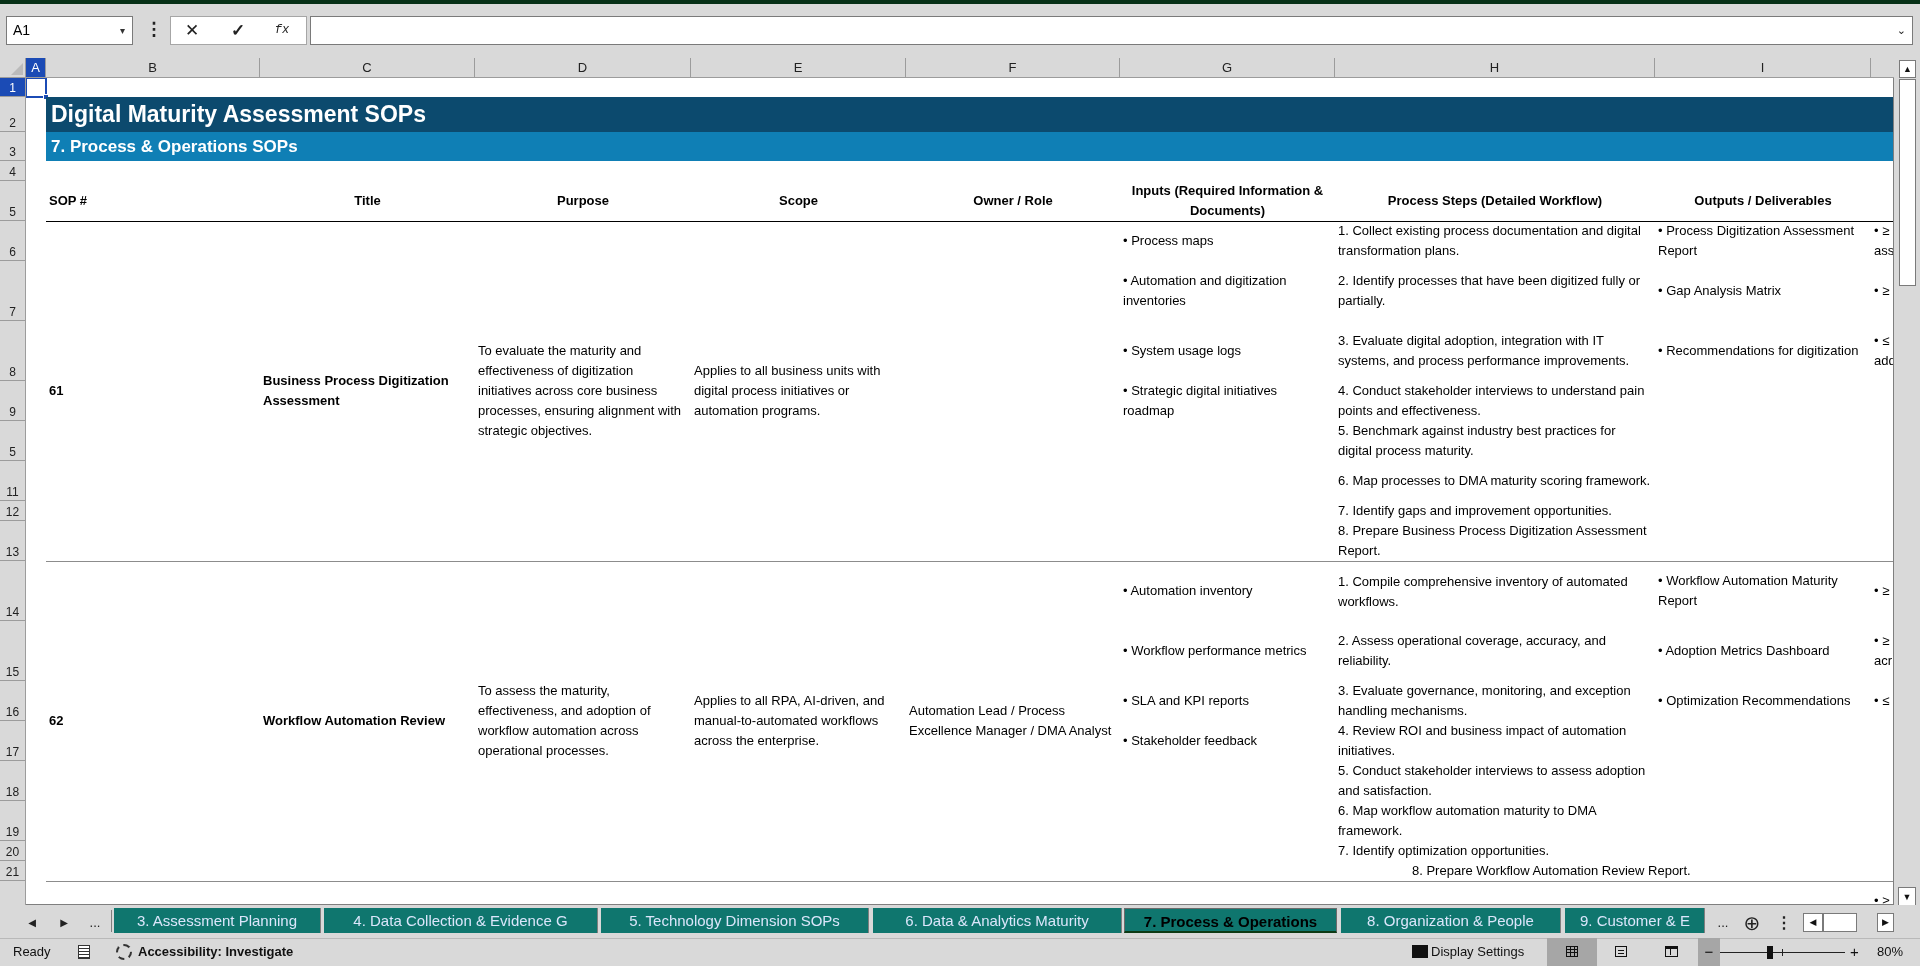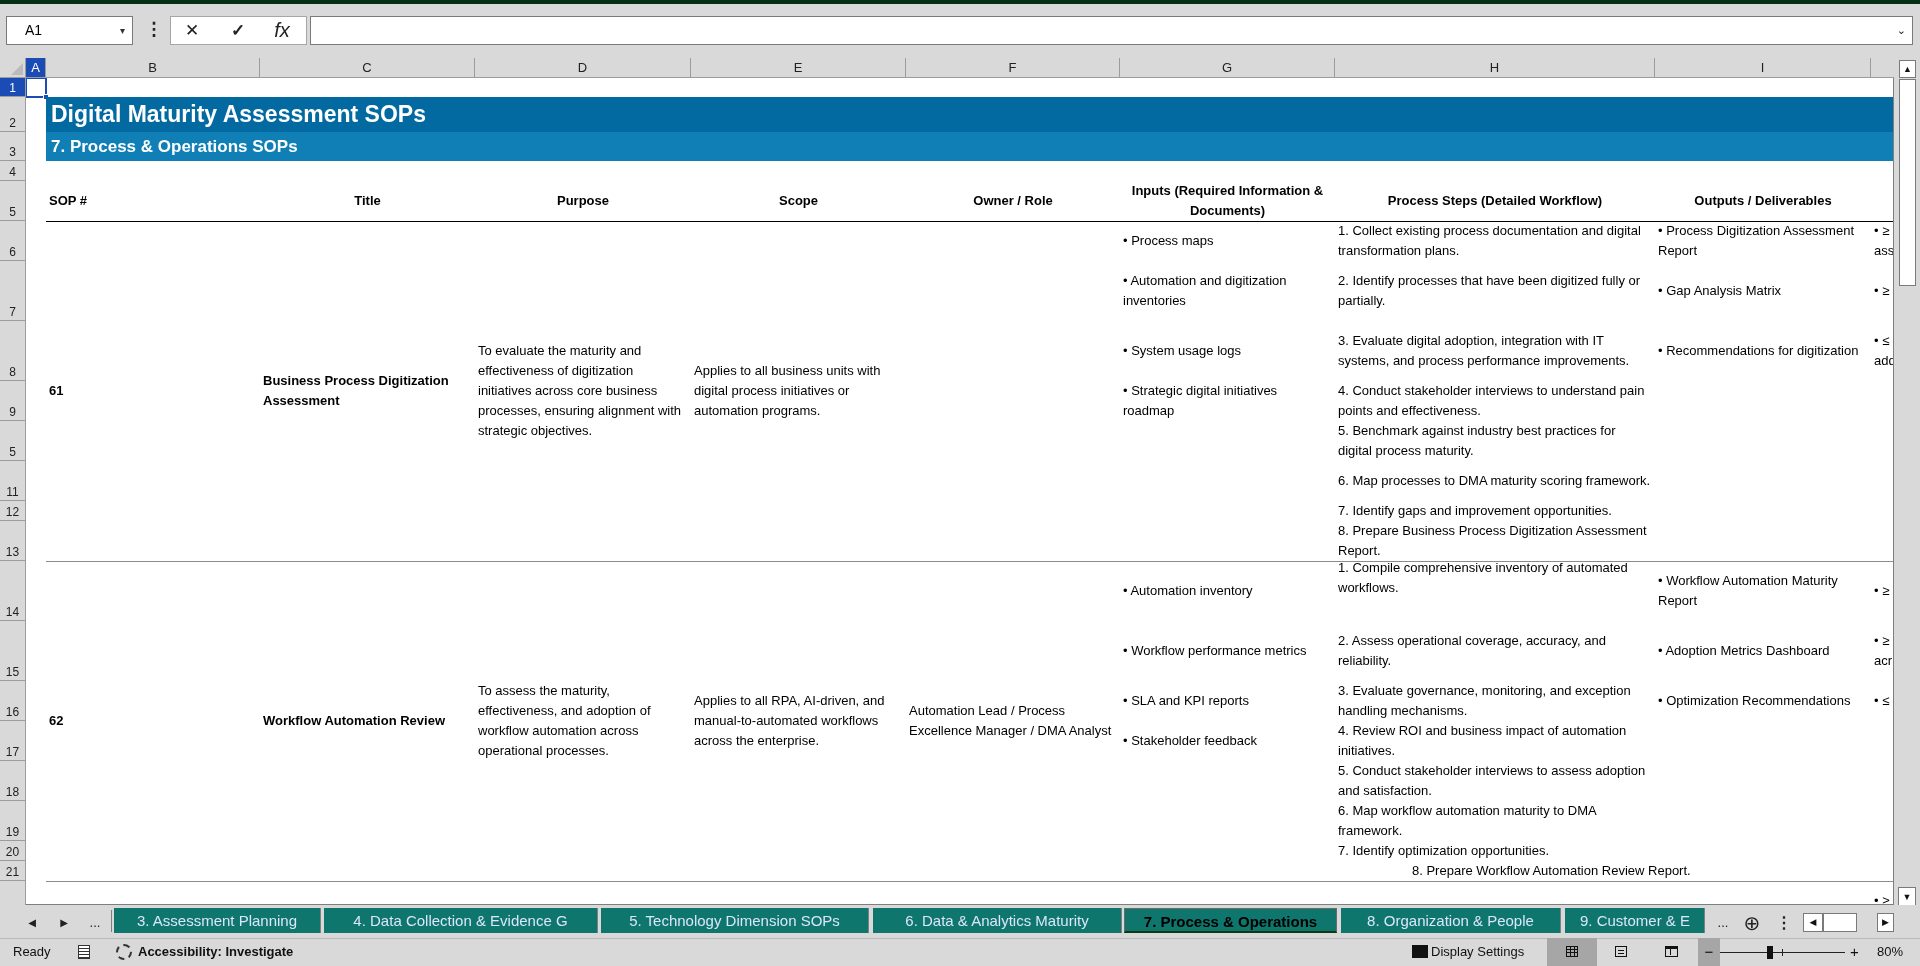--- a/index.html
+++ b/index.html
@@ -1,34 +1,34 @@
 <!DOCTYPE html>
 <html><head>
 <meta charset="utf-8">
 <style>
 *{box-sizing:border-box;margin:0;padding:0}
 body{width:1920px;height:966px;overflow:hidden;background:#d9d9d9;font-family:"Liberation Sans",sans-serif;position:relative;color:#000}
 .abs{position:absolute}
 .topstrip{left:0;top:0;width:1920px;height:4px;background:#063016}
-.namebox{left:6px;top:16px;width:127px;height:29px;background:#fff;border:1px solid #7a7a7a;font-size:14px;line-height:27px;padding-left:18px}
+.namebox{left:6px;top:16px;width:127px;height:29px;background:#fff;border:1px solid #7a7a7a;font-size:14px;line-height:27px;padding-left:6px}
 .namebox .dd{position:absolute;right:7px;top:0;font-size:10px;color:#333;line-height:27px}
 .vdots{left:145px;top:16px;width:12px;height:29px;font-size:18px;font-weight:bold;line-height:27px;text-align:center;color:#222}
 .fxgroup{left:170px;top:16px;width:137px;height:29px;background:#fff;border:1px solid #a6a6a6}
 .fxgroup span{position:absolute;top:0;line-height:27px;font-size:17px;color:#222;text-align:center;width:24px}
 .formula{left:310px;top:16px;width:1603px;height:29px;background:#fff;border:1px solid #7a7a7a;font-size:14px;line-height:27px;padding-left:6px}
 .formula .chev{position:absolute;right:6px;top:0;font-size:11px;line-height:27px;color:#222}
 .colhdr{top:58px;height:20px;border-right:1px solid #9c9c9c;border-bottom:1px solid #9c9c9c;font-size:13px;line-height:19px;text-align:center;color:#222;background:#d9d9d9}
 .corner{left:0;top:58px;width:26px;height:20px;border-right:1px solid #9c9c9c;border-bottom:1px solid #9c9c9c;background:#d9d9d9}
 .corner i{position:absolute;right:2px;bottom:2px;width:0;height:0;border-left:12px solid transparent;border-bottom:12px solid #bbb}
 .colhdr.sel,.rowhdr.sel{background:#1b4bb5;color:#fff}
 .rowhdr{left:0;width:26px;border-bottom:1px solid #9c9c9c;border-right:1px solid #9c9c9c;font-size:12px;display:flex;align-items:flex-end;justify-content:center;padding-bottom:1px;color:#222;background:#d9d9d9}
 .sheet{left:26px;top:78px;width:1868px;height:827px;background:#fff;overflow:hidden;border-right:1px solid #7f7f7f;border-bottom:1px solid #7f7f7f}
 .sel-box{left:-1px;top:-1px;width:22px;height:21px;border:2px solid #1b4bb5}
 .sel-box i{position:absolute;right:-4px;bottom:-4px;width:6px;height:6px;background:#1b4bb5;border:1px solid #fff}
-.band1{left:20px;top:19px;width:1848px;height:35px;background:#0369a1;color:#fff;font-size:23px;font-weight:bold;line-height:35px;padding-left:5px}
+.band1{left:20px;top:19px;width:1848px;height:35px;background:#0c4a6e;color:#fff;font-size:23px;font-weight:bold;line-height:35px;padding-left:5px}
 .band2{left:20px;top:54px;width:1848px;height:29px;background:#0f7fb5;color:#fff;font-size:17px;font-weight:bold;line-height:29px;padding-left:5px}
 .c{position:absolute;display:flex;align-items:center;padding:0 3px;font-size:13px;line-height:20px;overflow:hidden}
 .c.h{font-weight:bold;justify-content:center;text-align:center}
 .c.b{font-weight:bold}
 .c.col{flex-direction:column;align-items:flex-start;justify-content:center}
 .c.col span{display:block;white-space:nowrap}
 .hline{position:absolute;left:20px;width:1848px;height:1px}
 .vscroll{left:1896px;top:60px;width:20px;height:847px;background:#d9d9d9}
 .sbtn{position:absolute;background:#fff;border:1px solid #7a7a7a;font-size:9px;text-align:center;color:#111}
 .tabbar{left:0;top:905px;width:1920px;height:33px;background:#d9d9d9}
@@ -44,21 +44,21 @@
 <div class="abs topstrip"></div>
 
 <div class="abs namebox">
   <span>A1</span>
   <span class="dd">▾</span>
 </div>
 <div class="abs vdots">⋮</div>
 <div class="abs fxgroup">
   <span style="left:9px">✕</span>
   <span style="left:55px;font-weight:bold">✓</span>
-  <span style="left:99px;font-family:Liberation Sans, sans-serif;font-style:italic;font-size:20px">fx</span>
+  <span style="left:99px;font-family:Liberation Mono, monospace;font-style:italic;font-size:12px">fx</span>
 </div>
 <div class="abs formula">
   <span></span>
   <span class="chev">⌄</span>
 </div>
 
 <div class="abs corner">
     <i></i>
   </div>
 <div class="abs colhdr sel" style="left:26px;width:20px">A</div>
@@ -154,21 +154,21 @@
   <div class="c b" style="left:234px;top:483px;width:215px;height:320px">Workflow Automation Review</div>
   <div class="c" style="left:449px;top:483px;width:216px;height:320px">To assess the maturity, effectiveness, and adoption of workflow automation across operational processes.</div>
   <div class="c" style="left:665px;top:483px;width:215px;height:320px">Applies to all RPA, AI-driven, and manual-to-automated workflows across the enterprise.</div>
   <div class="c" style="left:880px;top:483px;width:214px;height:320px">Automation Lead / Process Excellence Manager / DMA Analyst</div>
 
   <div class="c" style="left:1094px;top:483px;width:215px;height:60px">• Automation inventory</div>
   <div class="c" style="left:1094px;top:543px;width:215px;height:60px">• Workflow performance metrics</div>
   <div class="c" style="left:1094px;top:603px;width:215px;height:40px">• SLA and KPI reports</div>
   <div class="c" style="left:1094px;top:643px;width:215px;height:40px">• Stakeholder feedback</div>
 
-  <div class="c" style="left:1309px;top:470px;width:320px;height:60px">1. Compile comprehensive inventory of automated workflows.</div>
+  <div class="c" style="left:1309px;top:484px;width:320px;height:60px">1. Compile comprehensive inventory of automated workflows.</div>
   <div class="c" style="left:1309px;top:543px;width:320px;height:60px">2. Assess operational coverage, accuracy, and reliability.</div>
   <div class="c" style="left:1309px;top:603px;width:320px;height:40px">3. Evaluate governance, monitoring, and exception handling mechanisms.</div>
   <div class="c" style="left:1309px;top:643px;width:320px;height:40px">4. Review ROI and business impact of automation initiatives.</div>
   <div class="c" style="left:1309px;top:683px;width:320px;height:40px">5. Conduct stakeholder interviews to assess adoption and satisfaction.</div>
   <div class="c" style="left:1309px;top:723px;width:320px;height:40px">6. Map workflow automation maturity to DMA framework.</div>
   <div class="c" style="left:1309px;top:763px;width:320px;height:20px">7. Identify optimization opportunities.</div>
   <div class="c" style="left:1383px;top:783px;width:320px;height:20px">8. Prepare Workflow Automation Review Report.</div>
 
   <div class="c" style="left:1629px;top:483px;width:216px;height:60px">• Workflow Automation Maturity Report</div>
   <div class="c" style="left:1629px;top:543px;width:216px;height:60px">• Adoption Metrics Dashboard</div>

